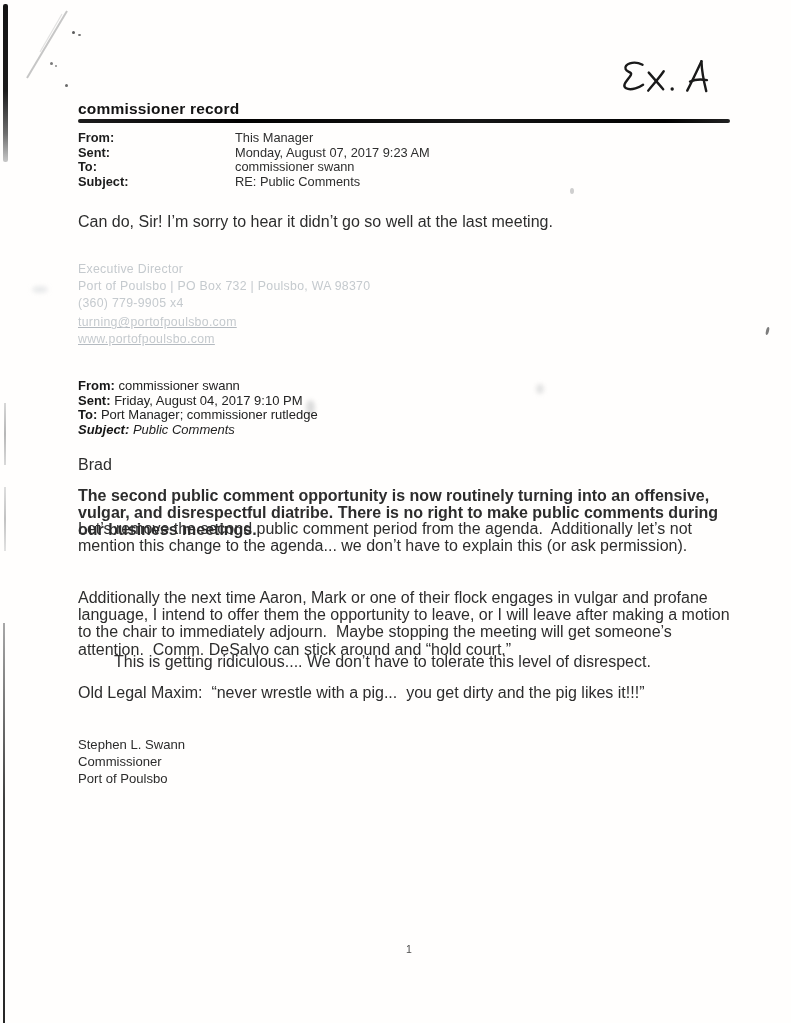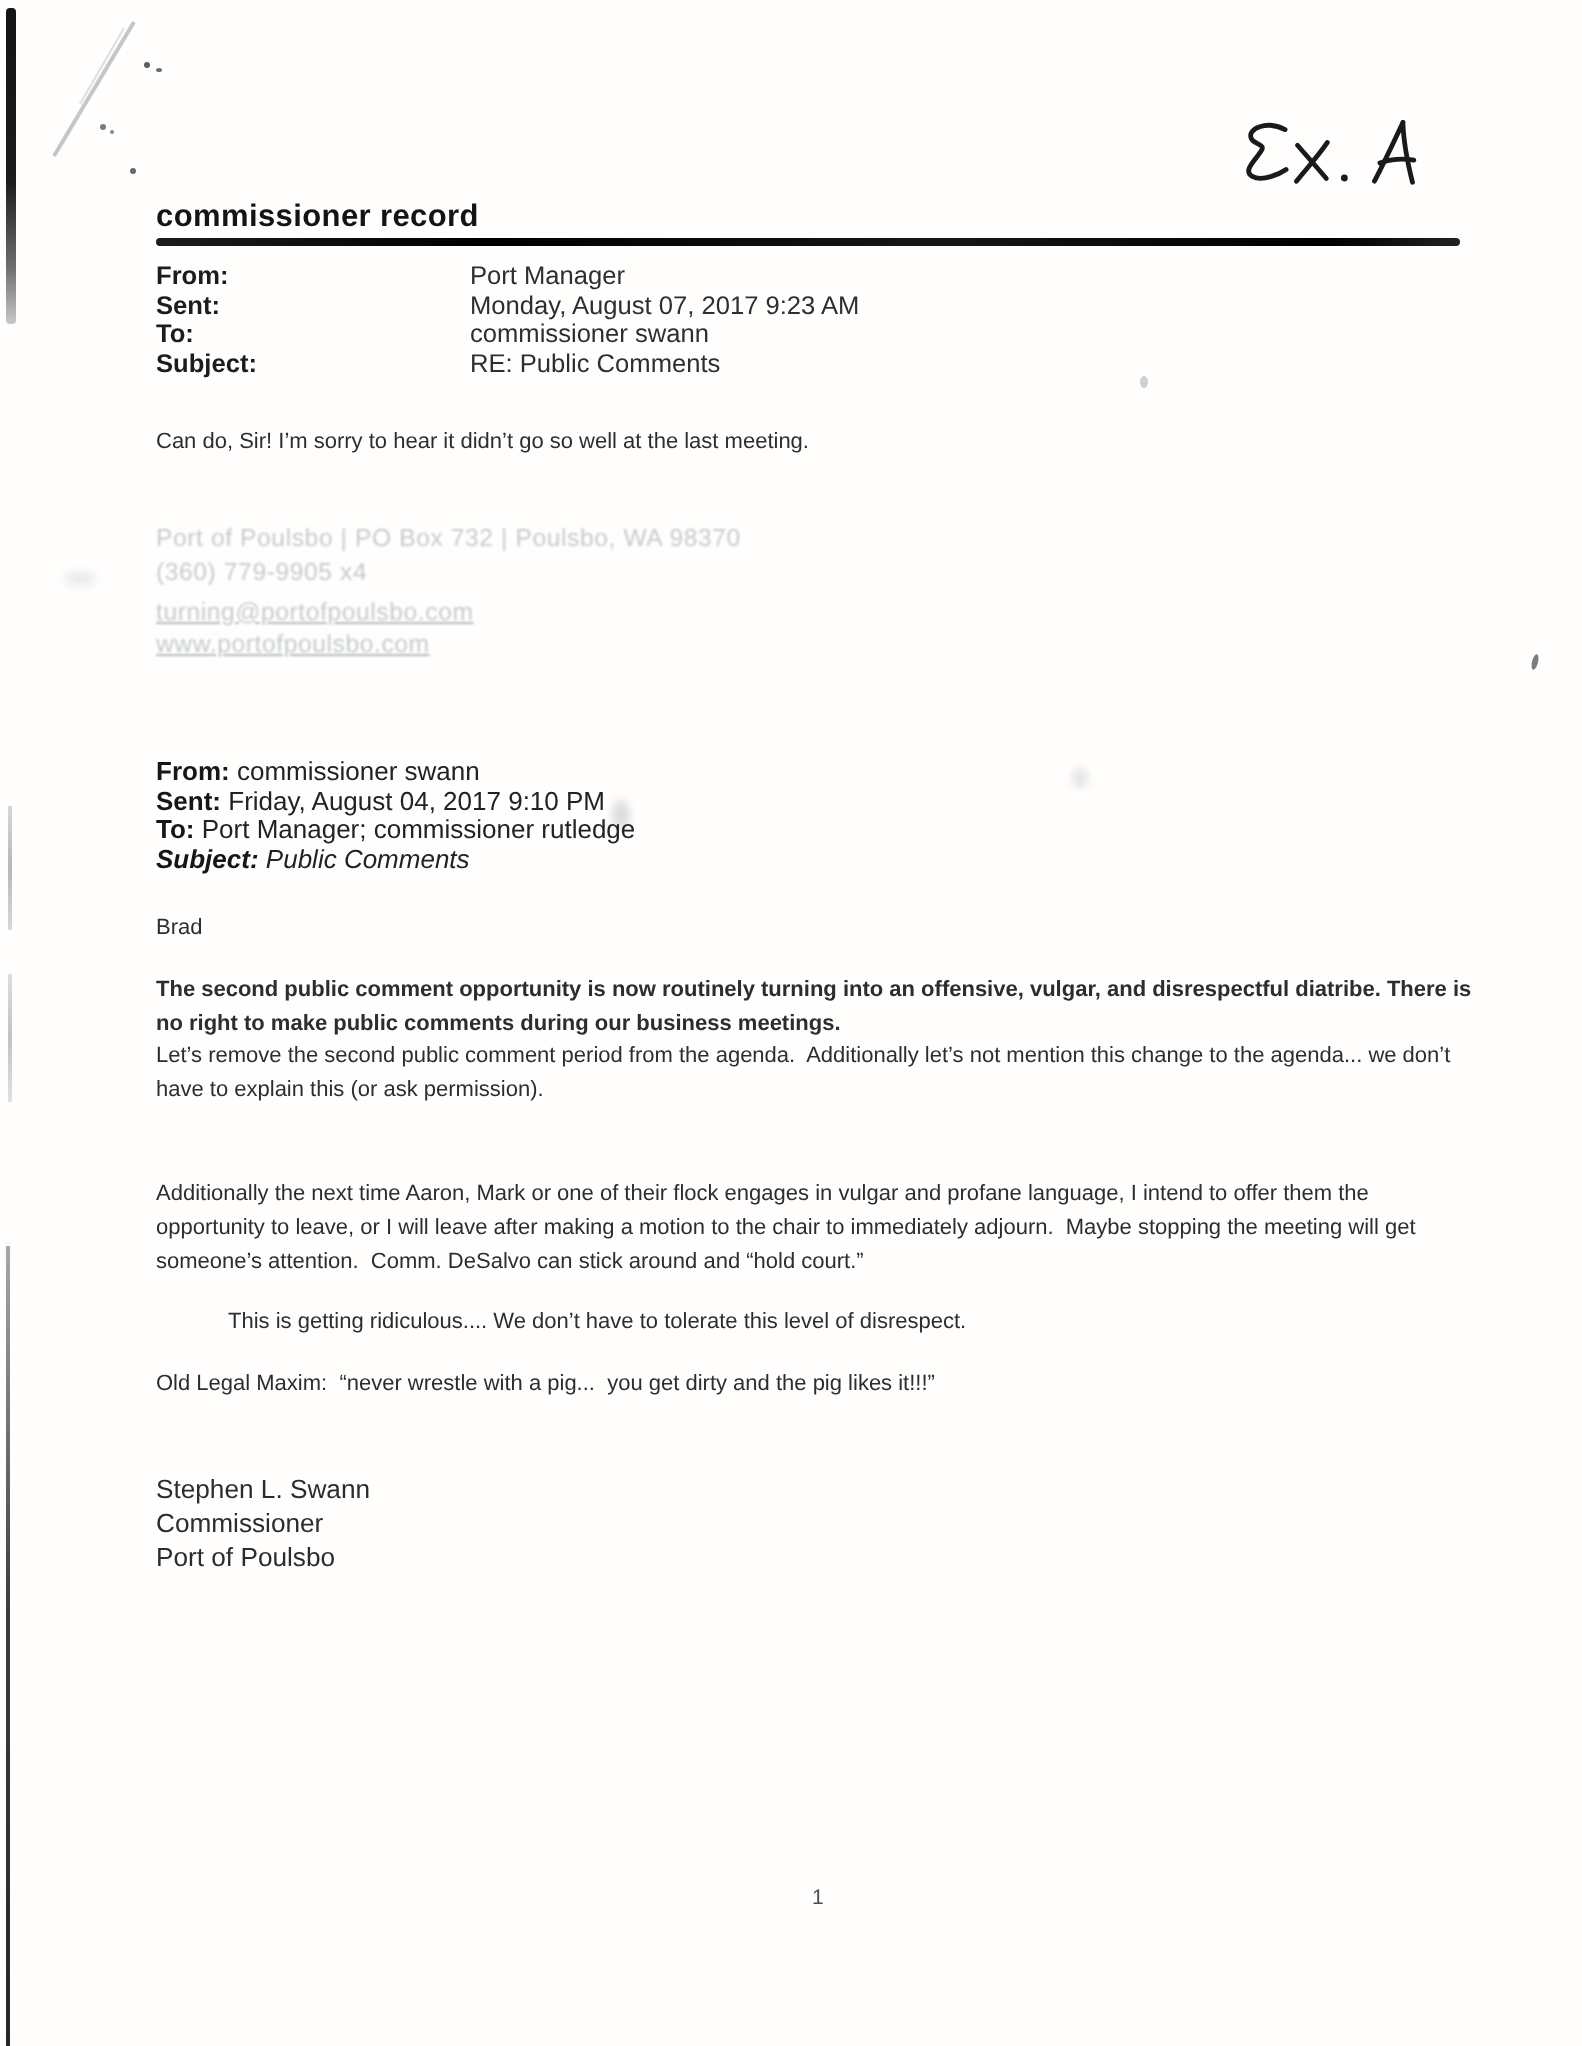--- a/index.html
+++ b/index.html
@@ -30,21 +30,21 @@
   .exhibit{position:absolute;left:612px;top:55px;transform:rotate(-1.5deg);}
   
   .content{position:absolute;left:78px;top:100px;width:660px;height:700px;}
   .doc-title{position:absolute;top:0;left:0;font-size:15.5px;font-weight:bold;color:#141414;letter-spacing:.2px;}
   .rule{position:absolute;top:19px;left:0;width:652px;height:4px;border-radius:2px;
     background:linear-gradient(90deg,#1d1d1d,#000 25%,#161616 60%,#000 90%,#222);}
   .fields{position:absolute;top:31px;left:0;font-size:12.8px;line-height:14.5px;}
   .frow{display:flex;}
   .flabel{width:157px;font-weight:bold;color:#1c1c1c;}
   .fvalue{color:#2e2e2e;}
-  .body-text{font-size:11px;line-height:17.2px;color:#2d2d2d;white-space:pre-wrap;width:660px;}
+  .body-text{font-size:16px;line-height:17.2px;color:#2d2d2d;white-space:pre-wrap;width:660px;}
   .body1{position:absolute;top:113px;left:0;}
   
   .faded{position:absolute;top:161px;left:0;font-size:12.3px;line-height:16.8px;
     color:#c5cace;filter:blur(0.55px);letter-spacing:.3px;}
   .faded .u{text-decoration:underline;text-decoration-color:#b4bac0;}
   .faded .gap{margin-top:3px;}
   
   .email2{position:absolute;top:279px;left:0;font-size:13px;line-height:14.6px;color:#222;}
   .email2 .lbl{font-weight:bold;color:#161616;}
   .email2 .it{font-style:italic;}
@@ -97,39 +97,40 @@
   </div>
 
   <div class="content">
 
     <div class="doc-title">commissioner record</div>
     <div class="rule"></div>
 
     <div class="fields">
       <div class="frow">
         <span class="flabel">From:</span>
-        <span class="fvalue">Port Manager</span>
+        <span class="fvalue">This Manager</span>
       </div>
       <div class="frow">
         <span class="flabel">Sent:</span>
         <span class="fvalue">Monday, August 07, 2017 9:23 AM</span>
       </div>
       <div class="frow">
         <span class="flabel">To:</span>
         <span class="fvalue">commissioner swann</span>
       </div>
       <div class="frow">
         <span class="flabel">Subject:</span>
         <span class="fvalue">RE: Public Comments</span>
       </div>
     </div>
 
     <div class="body-text body1">Can do, Sir! I’m sorry to hear it didn’t go so well at the last meeting.</div>
 
     <div class="faded">
+      <div>Executive Director</div>
       <div>Port of Poulsbo | PO Box 732 | Poulsbo, WA 98370</div>
       <div>(360) 779-9905 x4</div>
       <div class="u gap">turning@portofpoulsbo.com</div>
       <div class="u">www.portofpoulsbo.com</div>
     </div>
 
     <div class="email2">
       <div>
         <span class="lbl">From:</span>
         <span>commissioner swann</span>

